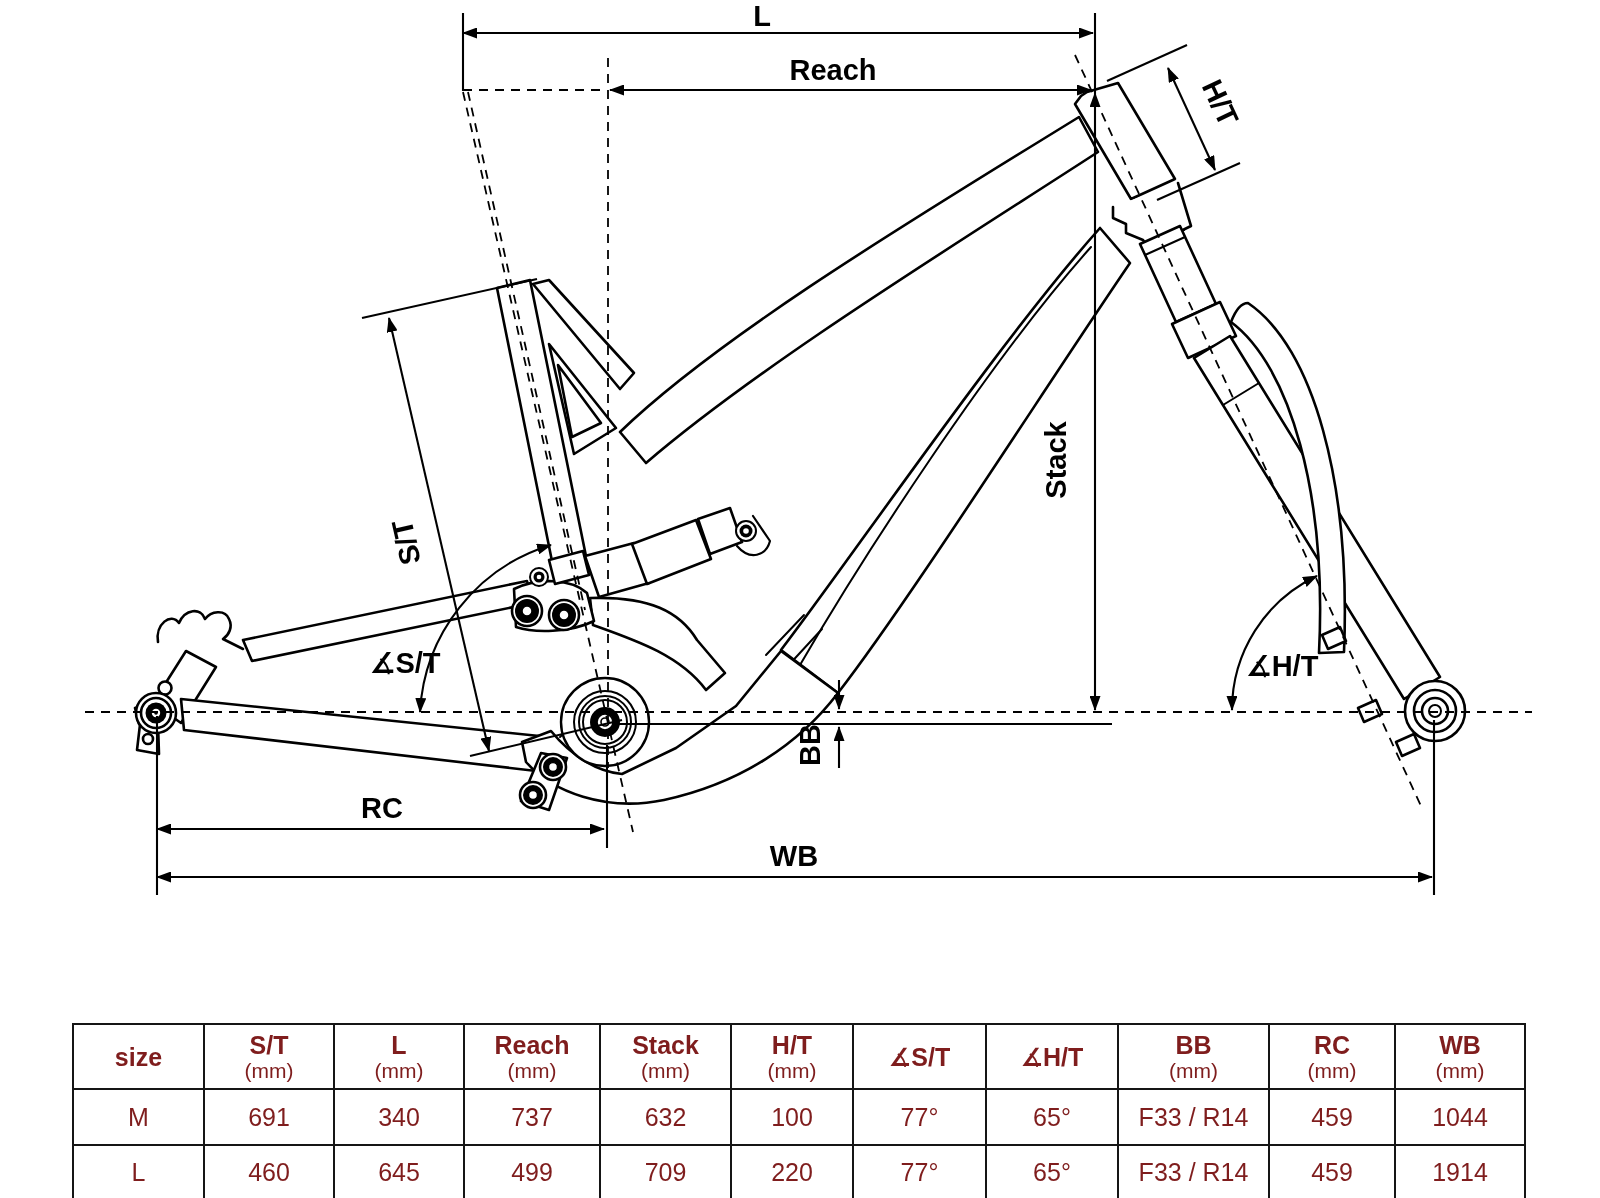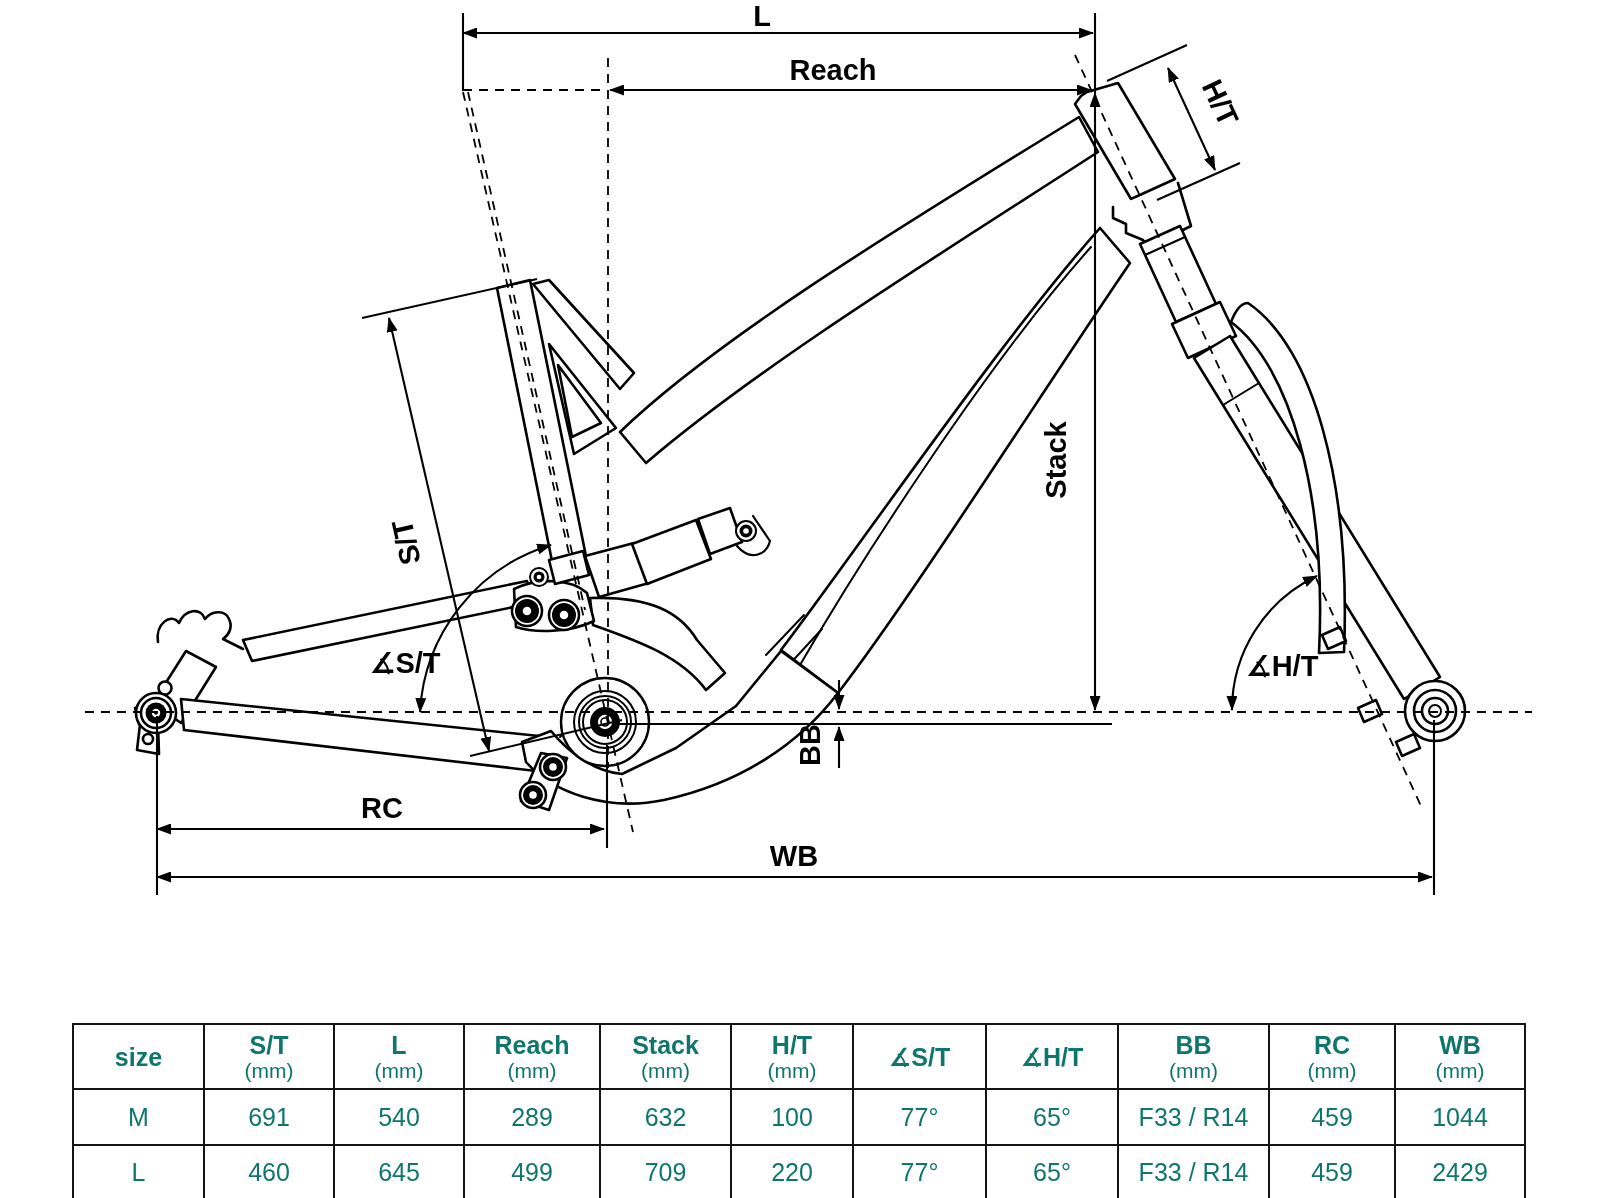--- a/index.html
+++ b/index.html
@@ -4,21 +4,21 @@
 <style>
   html,body{margin:0;padding:0;background:#fff;}
   .stage{position:relative;width:1600px;height:1198px;background:#ffffff;
          font-family:"Liberation Sans","DejaVu Sans",sans-serif;overflow:hidden;}
   .stage svg{position:absolute;left:0;top:0;}
   .dim-label{font-family:"Liberation Sans","DejaVu Sans",sans-serif;font-weight:bold;
              font-size:29px;fill:#000;}
   .geo-table{position:absolute;left:72px;top:1023px;border-collapse:collapse;
              table-layout:fixed;background:#fff;}
   .geo-table th,.geo-table td{border:2px solid #151515;text-align:center;
-             vertical-align:middle;color:#0f766e;padding:0;}
+             vertical-align:middle;color:#7f1d1d;padding:0;}
   .geo-table th{font-size:25px;font-weight:bold;line-height:1.12;height:63px;}
   .geo-table th .unit{display:block;font-size:21px;font-weight:normal;}
   .geo-table td{font-size:25px;font-weight:normal;height:54px;}
   .geo-table tr:last-child td{height:52px;}
 </style>
 </head>
 <body>
 
 <div class="stage">
 
@@ -220,39 +220,39 @@
           <th><span>∡H/T</span></th>
           <th><span>BB</span><span class="unit">(mm)</span></th>
           <th><span>RC</span><span class="unit">(mm)</span></th>
           <th><span>WB</span><span class="unit">(mm)</span></th>
         </tr>
       </thead>
     <tbody>
         <tr>
           <td>M</td>
           <td>691</td>
-          <td>540</td>
-          <td>289</td>
+          <td>340</td>
+          <td>737</td>
           <td>632</td>
           <td>100</td>
           <td>77°</td>
           <td>65°</td>
           <td>F33 / R14</td>
           <td>459</td>
           <td>1044</td>
         </tr>
         <tr>
           <td>L</td>
           <td>460</td>
           <td>645</td>
           <td>499</td>
           <td>709</td>
           <td>220</td>
           <td>77°</td>
           <td>65°</td>
           <td>F33 / R14</td>
           <td>459</td>
-          <td>2429</td>
+          <td>1914</td>
         </tr>
       </tbody>
   </table>
 
 </div>
 
 </body></html>

